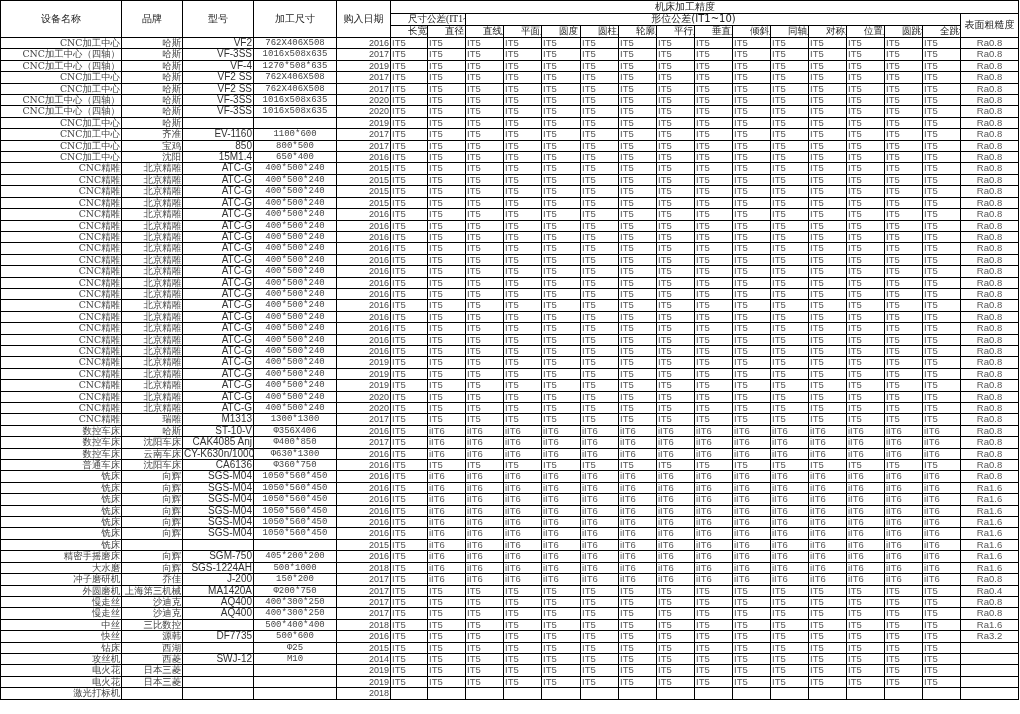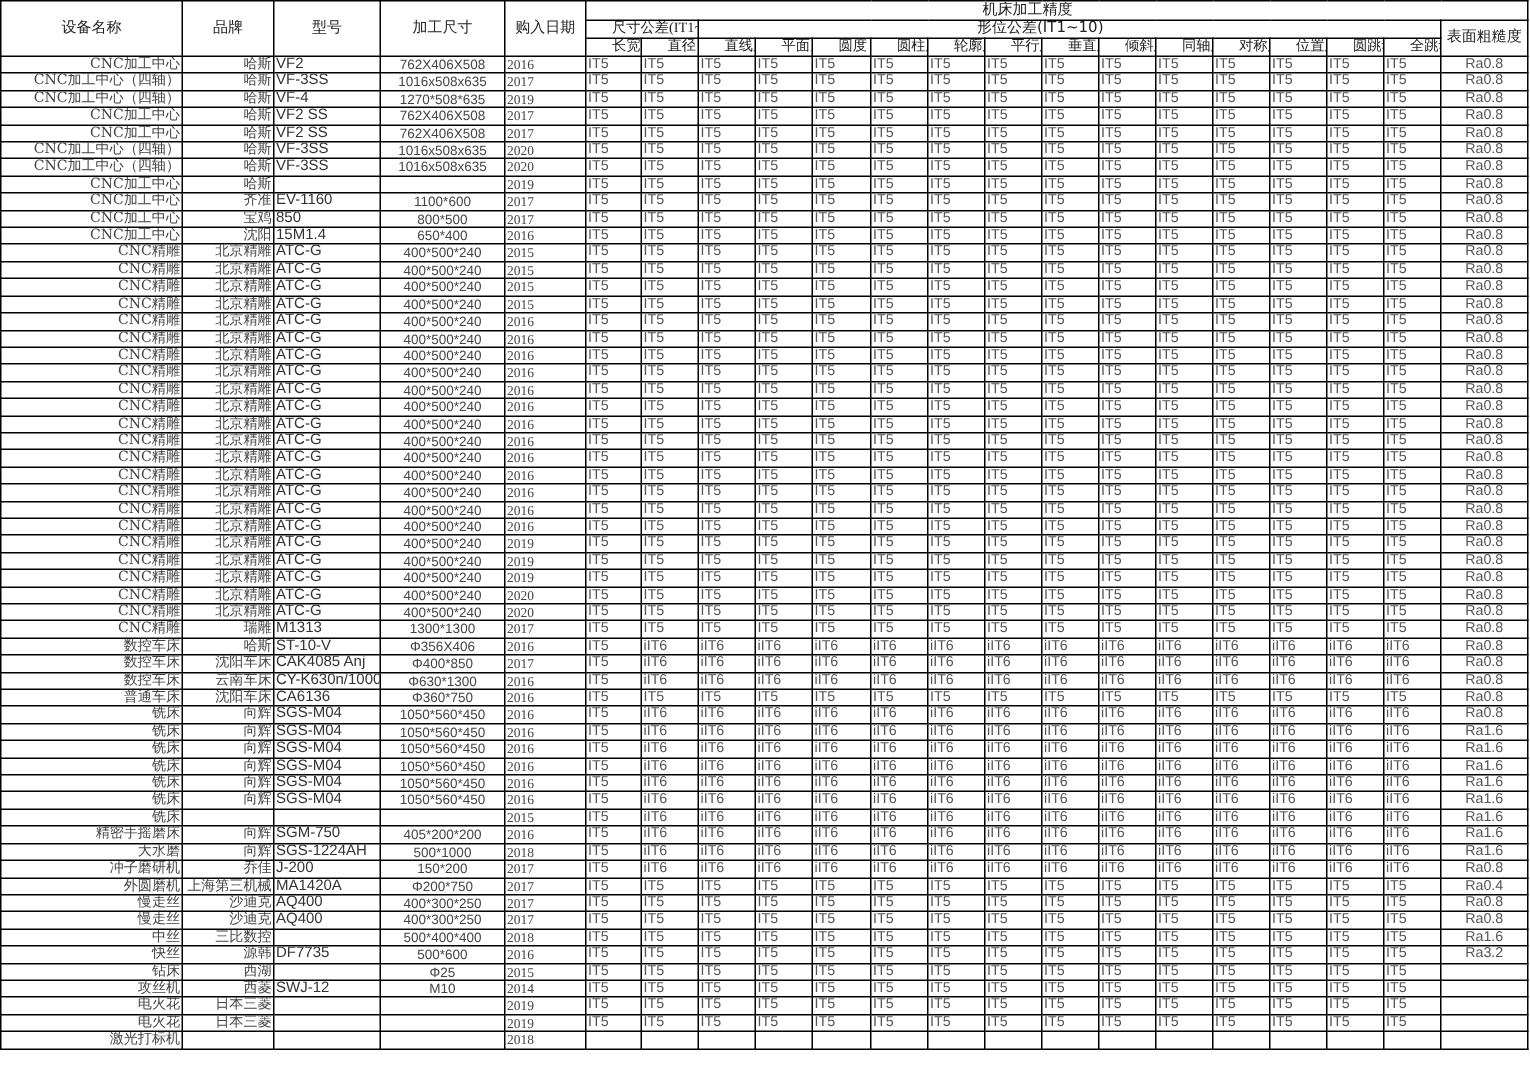--- a/index.html
+++ b/index.html
@@ -3,23 +3,23 @@
 <meta charset="utf-8">
 <style>
   html, body { margin:0; padding:0; background:#ffffff; }
   body { width:1020px; height:714px; overflow:hidden; font-family:"DejaVu Sans", sans-serif; }
   table { border-collapse:collapse; table-layout:fixed; position:absolute; left:0; top:0; width:1018px; }
   td, th { border:1px solid #000; padding:0 1px; height:10.4px; font-size:9.4px; line-height:10.4px; white-space:nowrap; overflow:hidden; color:#333; font-weight:normal; }
   th { color:#222; }
   .hdr-main { font-size:10px; text-align:center; }
   .name { text-align:right; font-family:"DejaVu Serif", serif; color:#444; }
   .brand { text-align:right; font-family:"DejaVu Serif", serif; color:#444; }
-  .model { text-align:left; font-family:"Liberation Sans", sans-serif; font-size:10px; color:#333; }
-  .size { text-align:center; font-family:Liberation Sans, sans-serif; font-size:9px; color:#444; }
-  .year { text-align:left; font-family:Liberation Serif, serif; font-size:9px; color:#444; }
+  .model { text-align:right; font-family:"Liberation Sans", sans-serif; font-size:10px; color:#333; }
+  .size { text-align:center; font-family:Liberation Mono, monospace; font-size:9px; color:#444; }
+  .year { text-align:right; font-family:Liberation Sans, sans-serif; font-size:9px; color:#444; }
   .tol { text-align:left; font-family:"Liberation Sans", sans-serif; font-size:9.5px; color:#555; }
   .ra { text-align:center; font-family:"Liberation Sans", sans-serif; font-size:9.5px; color:#555; }
   .subhdr { text-align:left; font-size:9.5px; padding-left:17px;font-family:Liberation Serif, serif; }
   .right-title { text-align:center; padding-right:40px; }
 </style>
 </head>
 <body>
 
 <table>
   <colgroup>

